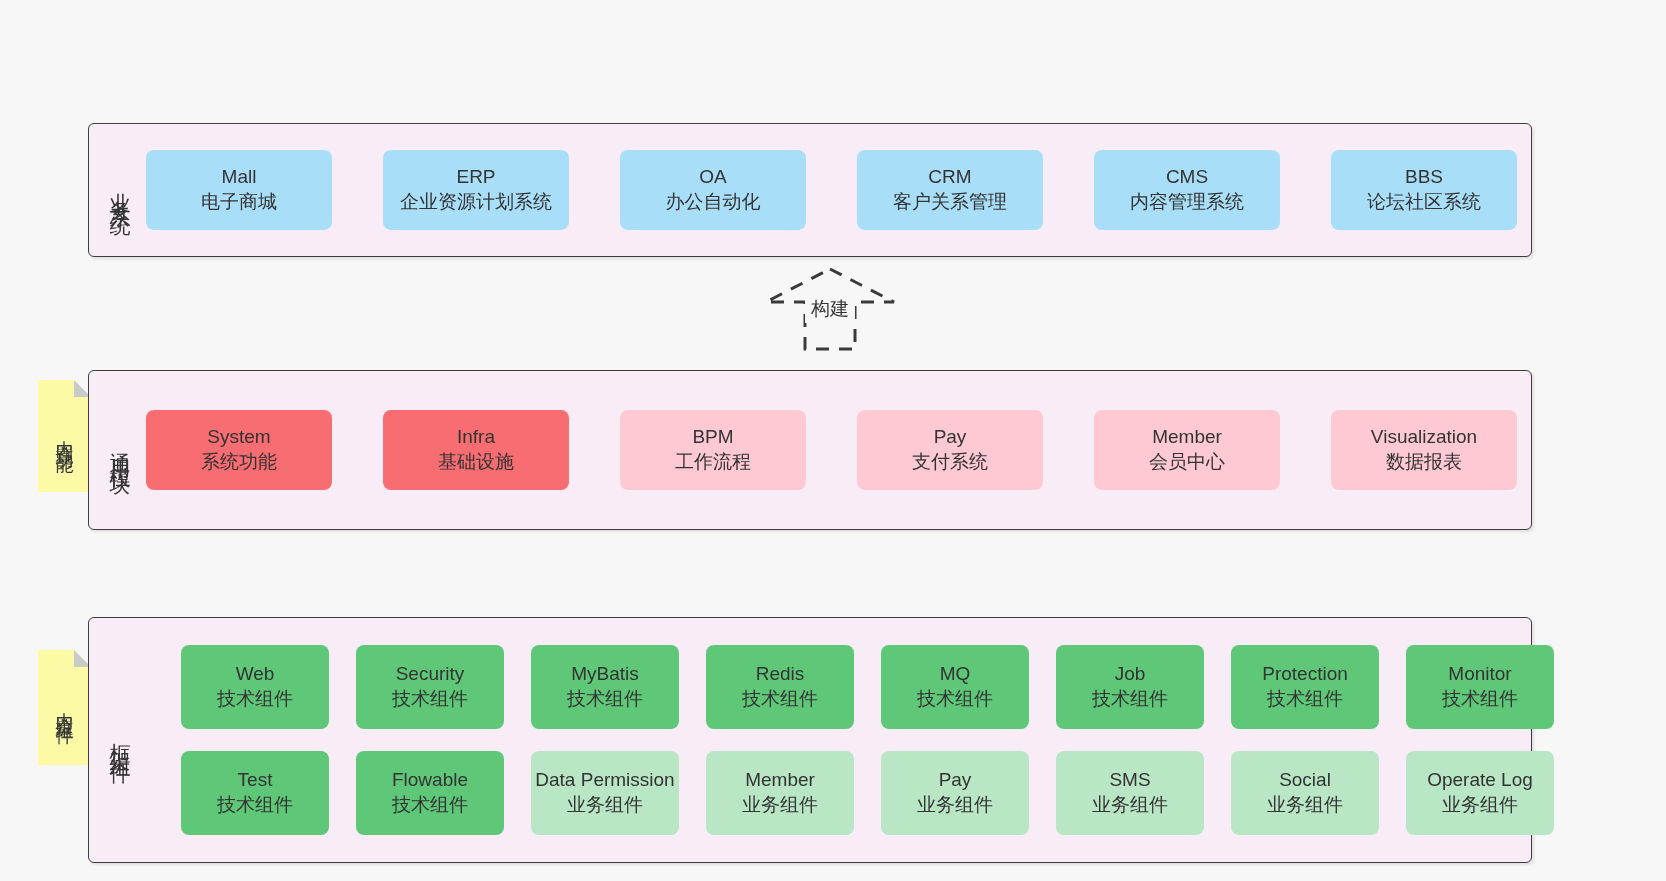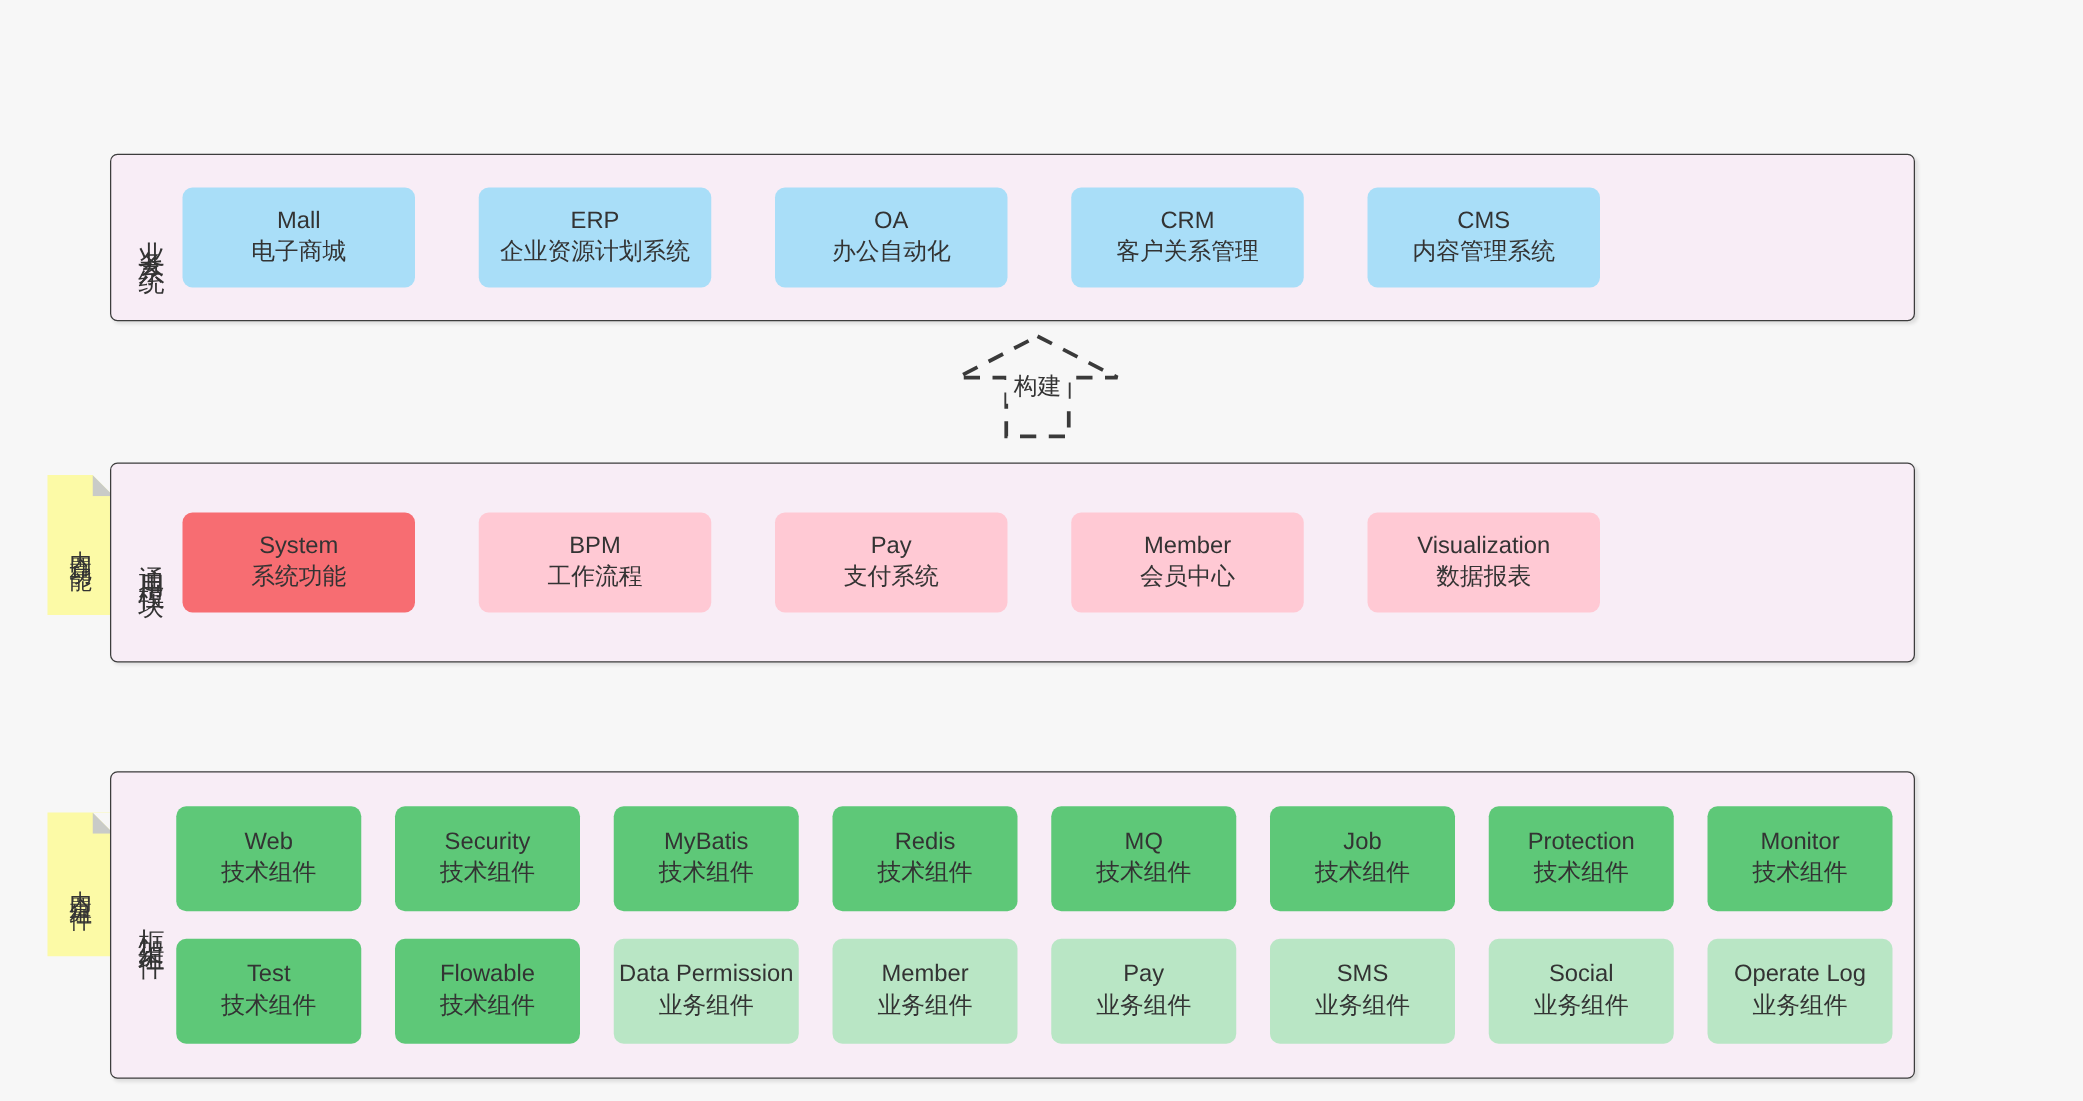--- a/index.html
+++ b/index.html
@@ -5,21 +5,21 @@
   html,body{margin:0;padding:0;background:#f7f7f7;}
   body{font-family:"Liberation Sans","DejaVu Sans",sans-serif;color:#363636;}
   .canvas{position:relative;width:1666px;height:881px;background:#f7f7f7;overflow:hidden;}
 
   
   .panel{position:absolute;left:88px;width:1444px;box-sizing:border-box;
          background:#f8edf6;border:1.6px solid #3d3d3d;border-radius:6px;
          display:flex;align-items:center;box-shadow:2px 2px 3px rgba(0,0,0,0.10);}
   #panel-business{top:123px;height:134px;}
   #panel-modules{top:370px;height:160px;}
-  #panel-components{top:617px;height:246px;}
+  #panel-components{top:617px;height:246px;padding-left:40px;}
 
   .side-label{position:absolute;left:17px;top:50%;transform:translateY(-50%);
               writing-mode:vertical-lr;text-orientation:upright;
               font-size:21px;letter-spacing:7px;color:#333;white-space:nowrap;}
 
   
   .boxrow{display:flex;gap:51px;margin-left:57px;}
   .rows-col{display:flex;flex-direction:column;gap:22px;margin-left:52px;}
   .boxrow-sm{display:flex;gap:27px;}
 
@@ -74,20 +74,24 @@
         <div class="box-sub">办公自动化</div>
       </div>
       <div class="box b1 blue">
         <div class="box-title">CRM</div>
         <div class="box-sub">客户关系管理</div>
       </div>
       <div class="box b1 blue">
         <div class="box-title">CMS</div>
         <div class="box-sub">内容管理系统</div>
       </div>
+      <div class="box b1 blue">
+        <div class="box-title">BBS</div>
+        <div class="box-sub">论坛社区系统</div>
+      </div>
     </div>
   </div>
 
   <div class="arrow" id="arrow-build">
     <svg viewBox="0 0 134 86">
       <polygon points="67,3 131,36 92,36 92,83 42,83 42,36 3,36" fill="none" stroke="#3a3a3a" stroke-width="3" stroke-dasharray="13 10"></polygon>
     </svg>
     <div class="arrow-label">构建</div>
   </div>
 
@@ -99,20 +103,24 @@
     <div class="sticky-label">内置功能</div>
   </div>
 
   <div class="panel" id="panel-modules">
     <div class="side-label">通用模块</div>
     <div class="boxrow">
       <div class="box b1 red">
         <div class="box-title">System</div>
         <div class="box-sub">系统功能</div>
       </div>
+      <div class="box b1 red">
+        <div class="box-title">Infra</div>
+        <div class="box-sub">基础设施</div>
+      </div>
       <div class="box b1 pink">
         <div class="box-title">BPM</div>
         <div class="box-sub">工作流程</div>
       </div>
       <div class="box b1 pink">
         <div class="box-title">Pay</div>
         <div class="box-sub">支付系统</div>
       </div>
       <div class="box b1 pink">
         <div class="box-title">Member</div>

